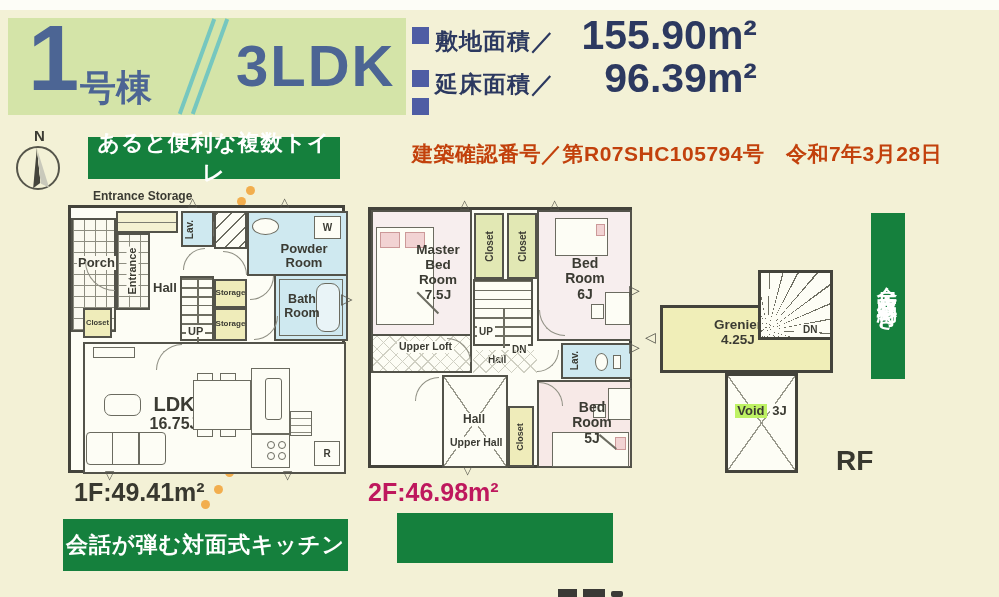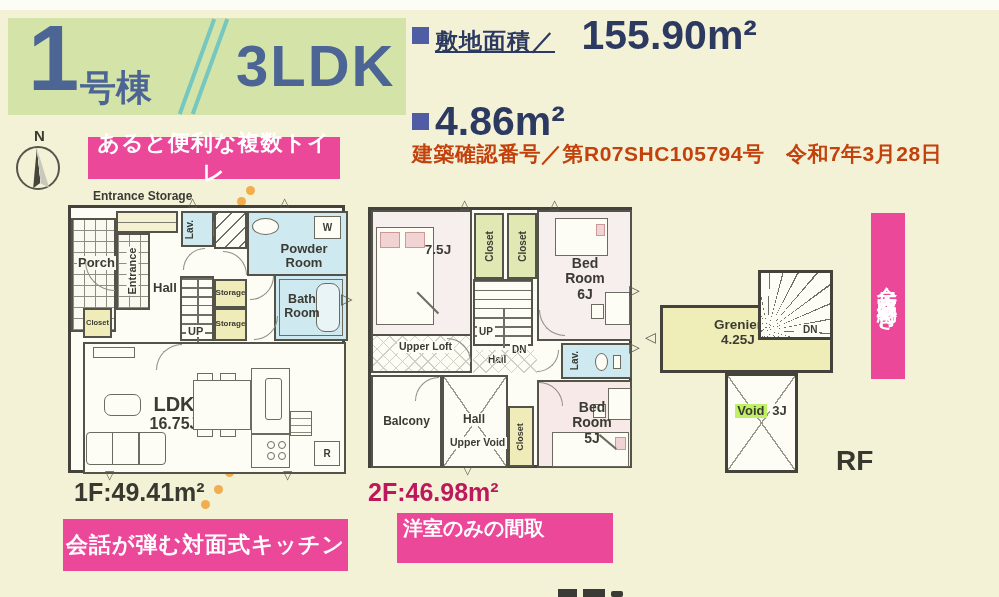--- a/index.html
+++ b/index.html
@@ -15,21 +15,21 @@
   .grn{background:#e2e8b4;}
   .pnk{background:#f7eeee;}
   .pnk2{background:#f7e9e7;}
   .cream{background:#f4f1d2;}
   .grid{background-color:#fbfaf0;background-image:repeating-linear-gradient(0deg,#8d8d80 0 1px,transparent 1px 11px),repeating-linear-gradient(90deg,#8d8d80 0 1px,transparent 1px 11px);}
   .hatch{background-image:repeating-linear-gradient(45deg,#d0d0c3 0 1px,transparent 1px 9px),repeating-linear-gradient(-45deg,#d0d0c3 0 1px,transparent 1px 9px);}
   .stairsH{background-image:repeating-linear-gradient(180deg,#6e6e62 0 1.5px,transparent 1.5px 9px);}
   .stairsD{background-image:repeating-linear-gradient(135deg,#6e6e62 0 1.5px,transparent 1.5px 10px);}
   .fan{background-image:repeating-conic-gradient(from 270deg at 10% 90%,#6e6e62 0deg 1.2deg,transparent 1.2deg 13deg);}
   .xbox{background-image:linear-gradient(to top right,transparent calc(50% - 0.7px),#99998c calc(50% - 0.7px) calc(50% + 0.7px),transparent calc(50% + 0.7px)),linear-gradient(to bottom right,transparent calc(50% - 0.7px),#99998c calc(50% - 0.7px) calc(50% + 0.7px),transparent calc(50% + 0.7px));}
-  .banner{background:#ec4899;color:#ffffff;font-weight:bold;}
+  .banner{background:#15803d;color:#ffffff;font-weight:bold;}
   .dot{width:9px;height:9px;border-radius:50%;background:#f2ae4e;}
   .tri{color:#5a5a50;line-height:1;font-size:12px;font-weight:bold;}
   .arcBL{border:1.5px solid #8f8f83;border-top:none;border-right:none;border-radius:0 0 0 100%;}
   .arcTL{border:1.5px solid #8f8f83;border-bottom:none;border-right:none;border-radius:100% 0 0 0;}
   .arcTR{border:1.5px solid #8f8f83;border-bottom:none;border-left:none;border-radius:0 100% 0 0;}
   .arcBR{border:1.5px solid #8f8f83;border-top:none;border-left:none;border-radius:0 0 100% 0;}
   .furn{border:1.5px solid #6b6b60;background:#fdfdf5;}
   .rot{transform:rotate(-90deg);white-space:nowrap;}
   .specrow{display:flex;align-items:baseline;}
   .bullet{display:inline-block;width:17px;height:17px;background:#4e5da4;margin-right:6px;align-self:center;}
@@ -47,40 +47,43 @@
   <div class="r" style="left:8px;top:18px;width:398px;height:97px;background:#d4e4a8;">
     <span class="r" style="left:20px;top:-12px;font-size:92px;font-weight:bold;color:#4c6594;">1</span>
     <span class="r" style="left:72px;top:46px;font-size:36px;font-weight:bold;color:#4c6594;">号棟</span>
     <div class="r" style="left:187px;top:-2px;width:4px;height:101px;background:#76c7bf;transform:rotate(20deg);"></div>
     <div class="r" style="left:200px;top:-2px;width:4px;height:101px;background:#76c7bf;transform:rotate(20deg);"></div>
     <span class="r" style="left:228px;top:14px;font-size:58px;font-weight:bold;color:#4c6594;letter-spacing:2px;">3LDK</span>
   </div>
 
   <div class="r specrow" style="left:412px;top:12px;">
     <span class="bullet"></span>
-    <span class="speclabel" style="width:134px;text-decoration:underline;">敷地面積／</span>
+    <span class="speclabel" style="width:134px;">敷地面積／</span>
     <span class="specvalue" style="width:188px;text-align:right;"><span>155.90</span><span>m²</span></span>
+  </div>
+  <div class="r specrow" style="left:412px;top:55px;">
+    <span class="bullet"></span>
+    <span class="speclabel" style="width:134px;">延床面積／</span>
+    <span class="specvalue" style="width:188px;text-align:right;"><span>96.39</span><span>m²</span></span>
   </div>
   <div class="r specrow" style="left:412px;top:98px;">
     <span class="bullet"></span>
-    <span class="specvalue"><span>4.86</span><span>m²</span></span>
   </div>
   <div class="r" style="left:412px;top:140px;font-size:21px;font-weight:bold;color:#c2410c;letter-spacing:0.5px;">建築確認番号／第R07SHC105794号　令和7年3月28日</div>
 
   <div class="r" style="left:12px;top:130px;width:52px;height:66px;">
     <span class="r lbl" style="left:22px;top:-2px;font-size:15px;">N</span>
     <div class="r" style="left:4px;top:16px;width:44px;height:44px;border:2px solid #55554a;border-radius:50%;"></div>
     <div class="r" style="left:19px;top:18px;width:8px;height:40px;background:#45453c;clip-path:polygon(100% 0,0 100%,100% 88%);transform:rotate(-6deg);"></div>
     <div class="r" style="left:27px;top:18px;width:8px;height:40px;background:#c9c9bb;clip-path:polygon(0 0,100% 100%,0 88%);transform:rotate(-6deg);"></div>
   </div>
 
   <div class="r banner ctr" style="left:88px;top:137px;width:252px;height:42px;font-size:22px;letter-spacing:1px;">あると便利な複数トイレ</div>
   <div class="r banner ctr" style="left:63px;top:519px;width:285px;height:52px;font-size:22px;letter-spacing:1px;">会話が弾む対面式キッチン</div>
   <div class="r banner" style="left:397px;top:513px;width:216px;height:50px;font-size:20px;line-height:1.2;padding:3px 0 0 6px;">
-    <div>洋室のみの間取</div>
   </div>
   <div class="r banner ctr vbanner" style="left:871px;top:213px;width:34px;height:166px;font-size:20px;">全居室収納付き</div>
 
   <div class="r dot" style="left:246px;top:186px;"></div>
   <div class="r dot" style="left:237px;top:197px;"></div>
   <div class="r dot" style="left:228px;top:208px;"></div>
   <div class="r dot" style="left:218px;top:219px;"></div>
   <div class="r dot" style="left:209px;top:229px;"></div>
   <div class="r dot" style="left:257px;top:399px;"></div>
   <div class="r dot" style="left:249px;top:417px;"></div>
@@ -166,20 +169,21 @@
 
   <div class="r plan" style="left:368px;top:207px;width:264px;height:261px;">
     <div class="r room pnk" style="left:0px;top:0px;width:101px;height:126px;">
       <div class="r furn" style="left:3px;top:15px;width:58px;height:98px;">
         <div class="r" style="left:3px;top:4px;width:20px;height:16px;border:1.5px solid #c99;background:#f2d3d3;"></div>
         <div class="r" style="left:28px;top:4px;width:20px;height:16px;border:1.5px solid #c99;background:#f2d3d3;"></div>
         <div class="r" style="left:36px;top:74px;width:30px;height:1.5px;background:#6b6b60;transform:rotate(45deg);"></div>
       </div>
     </div>
     <div class="r lbl" style="left:34px;top:33px;width:66px;text-align:center;font-size:13.5px;">
+      <div>Master Bed Room</div>
       <div>7.5J</div>
     </div>
     <div class="r room grn ctr" style="left:103px;top:3px;width:30px;height:66px;">
       <span class="lbl rot" style="font-size:10px;">Closet</span>
     </div>
     <div class="r room grn ctr" style="left:136px;top:3px;width:30px;height:66px;">
       <span class="lbl rot" style="font-size:10px;">Closet</span>
     </div>
     <div class="r room pnk" style="left:166px;top:0px;width:95px;height:131px;">
       <div class="r furn" style="left:16px;top:6px;width:53px;height:38px;">
@@ -199,26 +203,23 @@
     <span class="r lbl" style="left:139px;top:134px;font-size:10px;background:#fdfdf5;padding:0 2px;">DN</span>
     <span class="r lbl" style="left:117px;top:144px;font-size:10px;">Hall</span>
     <div class="r hatch" style="left:0px;top:126px;width:101px;height:37px;border:2px solid #53534a;border-top:none;background-color:#fdfdf5;"></div>
     <span class="r lbl" style="left:26px;top:131px;font-size:10.5px;background:#fdfdf5;padding:0 2px;">Upper Loft</span>
     <div class="r hatch" style="left:102px;top:140px;width:64px;height:23px;"></div>
     <div class="r room blue" style="left:190px;top:133px;width:71px;height:36px;">
       <span class="lbl rot r" style="left:2px;top:10px;font-size:10px;">Lav.</span>
       <div class="furn r" style="left:32px;top:8px;width:13px;height:18px;border-radius:50%;"></div>
       <div class="furn r" style="left:50px;top:10px;width:8px;height:14px;"></div>
     </div>
-    <div class="r room ctr" style="left:0px;top:165px;width:71px;height:93px;">
-      <span class="lbl" style="font-size:12px;">Balcony</span>
-    </div>
     <div class="r room xbox" style="left:71px;top:165px;width:66px;height:93px;"></div>
     <span class="r lbl" style="left:90px;top:203px;font-size:12px;background:#fdfdf5;padding:0 2px;">Hall</span>
-    <span class="r lbl" style="left:77px;top:227px;font-size:10.5px;background:#fdfdf5;padding:0 2px;">Upper Void</span>
+    <span class="r lbl" style="left:77px;top:227px;font-size:10.5px;background:#fdfdf5;padding:0 2px;">Upper Hall</span>
     <div class="r room yel ctr" style="left:137px;top:196px;width:26px;height:61px;">
       <span class="lbl rot" style="font-size:9px;">Closet</span>
     </div>
     <div class="r room pnk2" style="left:166px;top:170px;width:95px;height:88px;">
       <div class="r furn" style="left:13px;top:50px;width:77px;height:35px;">
         <div class="r" style="left:62px;top:4px;width:11px;height:13px;border:1.5px solid #c99;background:#f2d3d3;"></div>
         <div class="r" style="left:44px;top:8px;width:22px;height:1.5px;background:#6b6b60;transform:rotate(40deg);"></div>
       </div>
       <div class="r furn" style="left:69px;top:6px;width:23px;height:32px;"></div>
       <div class="r furn" style="left:54px;top:22px;width:13px;height:14px;"></div>

